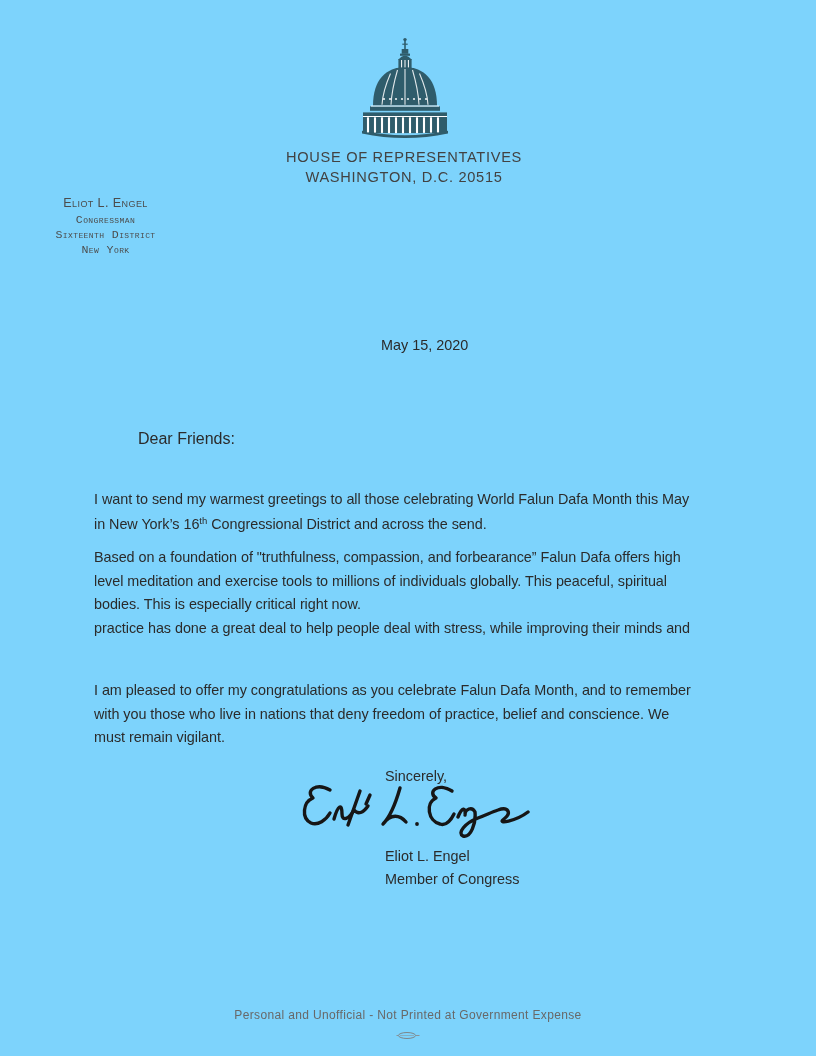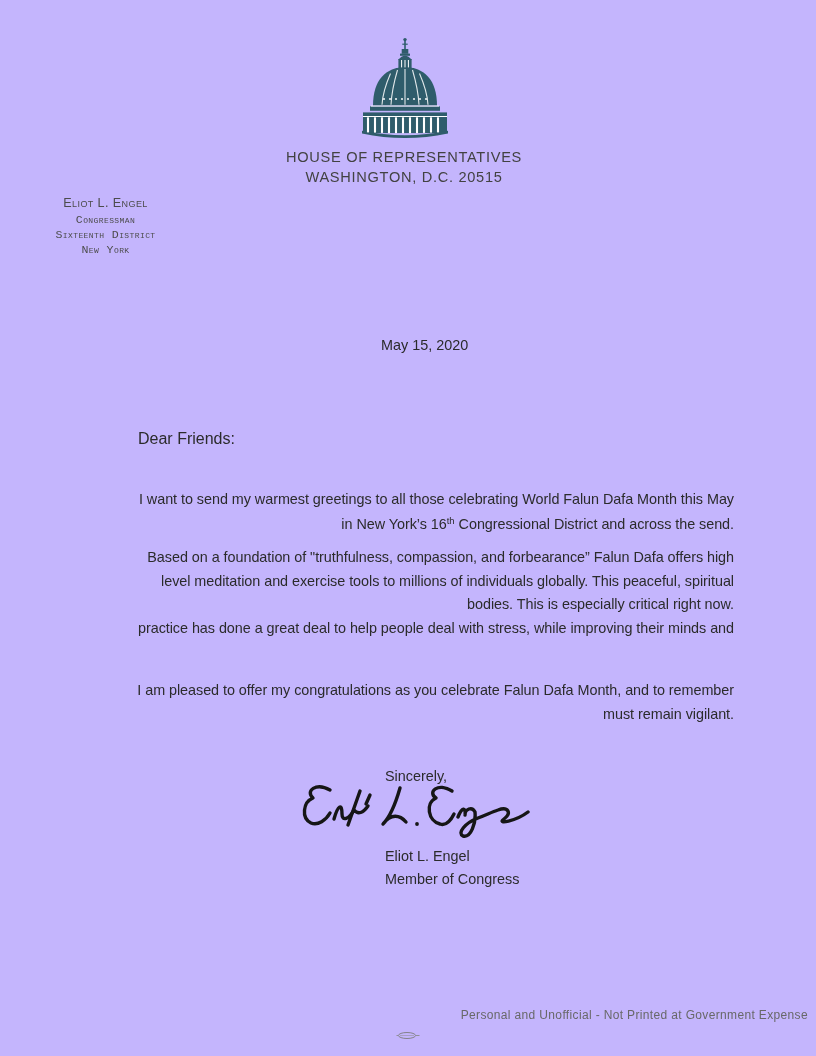--- a/index.html
+++ b/index.html
@@ -2,21 +2,21 @@
 <html><head>
 <meta charset="utf-8">
 <style>
   * { margin: 0; padding: 0; box-sizing: border-box; }
   html, body { background: #9a9a9a; }
   .page {
     position: relative;
     width: 816px;
     height: 1056px;
     margin: 0 auto;
-    background: #c4b5fd;
+    background: #7dd3fc;
     font-family: "Liberation Sans", sans-serif;
     color: #2b2b2b;
     overflow: hidden;
   }
 
   
   .letterhead { position: absolute; left: 4px; top: 0; width: 800px; text-align: center; }
   .dome-wrap { position: absolute; left: 354px; top: 36px; width: 94px; height: 108px; }
   .lh-line1 {
     position: absolute; left: 0; top: 149px; width: 100%;
@@ -34,35 +34,35 @@
     font-variant: small-caps; letter-spacing: 0.4px;
   }
   .sender .s-name  { font-size: 12.6px; line-height: 15.5px; }
   .sender .s-line  { font-size: 11.6px; line-height: 15.3px; font-family: Liberation Mono, monospace; }
 
   
   .date       { position: absolute; left: 381px; top: 337px; font-size: 14.4px; }
   .salutation { position: absolute; left: 94px;  top: 430px; font-size: 16px; margin-left: 44px; }
 
   .para { position: absolute; left: 94px; width: 640px; font-size: 14.4px; }
-  .para .ln { display: block; height: 23.7px; white-space: nowrap; letter-spacing: -0.05px; text-align: right; }
+  .para .ln { display: block; height: 23.7px; white-space: nowrap; letter-spacing: -0.05px; }
   .p1 { top: 491px; }
   .p2 { top: 549px; }
   .p3 { top: 682px; }
   sup.ord { font-size: 9.5px; vertical-align: 5px; letter-spacing: 0; }
 
   
   .valediction { position: absolute; left: 385px; top: 768px; font-size: 14.4px; }
   .signature   { position: absolute; left: 300px; top: 779px; width: 235px; height: 64px; }
   .typed-name  { position: absolute; left: 385px; top: 848px; font-size: 14.4px; }
   .typed-title { position: absolute; left: 385px; top: 871px; font-size: 14.4px; }
 
   
   .footer-text {
-    position: absolute; left: 8px; top: 1008px; width: 800px; text-align: right;
+    position: absolute; left: 8px; top: 1008px; width: 800px; text-align: center;
     font-size: 12px; letter-spacing: 0.35px; color: #686868;
   }
   .union-bug { position: absolute; left: 395px; top: 1026px; width: 26px; height: 9px; }
 </style>
 </head>
 <body>
 
 <div class="page">
 
   <header class="letterhead">
@@ -157,20 +157,21 @@
 
   <div class="para p2">
     <span class="ln">Based on a foundation of "truthfulness, compassion, and forbearance” Falun Dafa offers high</span>
     <span class="ln">level meditation and exercise tools to millions of individuals globally. This peaceful, spiritual</span>
     <span class="ln">bodies. This is especially critical right now.</span>
     <span class="ln">practice has done a great deal to help people deal with stress, while improving their minds and</span>
   </div>
 
   <div class="para p3">
     <span class="ln">I am pleased to offer my congratulations as you celebrate Falun Dafa Month, and to remember</span>
+    <span class="ln">with you those who live in nations that deny freedom of practice, belief and conscience. We</span>
     <span class="ln">must remain vigilant.</span>
   </div>
 
   <div class="valediction">Sincerely,</div>
 
   <div class="signature">
     <svg viewBox="0 0 235 64" width="235" height="64" aria-hidden="true">
       <g fill="none" stroke="#161616" stroke-width="3.4" stroke-linecap="round" stroke-linejoin="round">
 
         <path d="M30 11 C16 3 5 12 13 19 C3 23 1 39 11 44 C18 47 26 41 30 34"></path>

